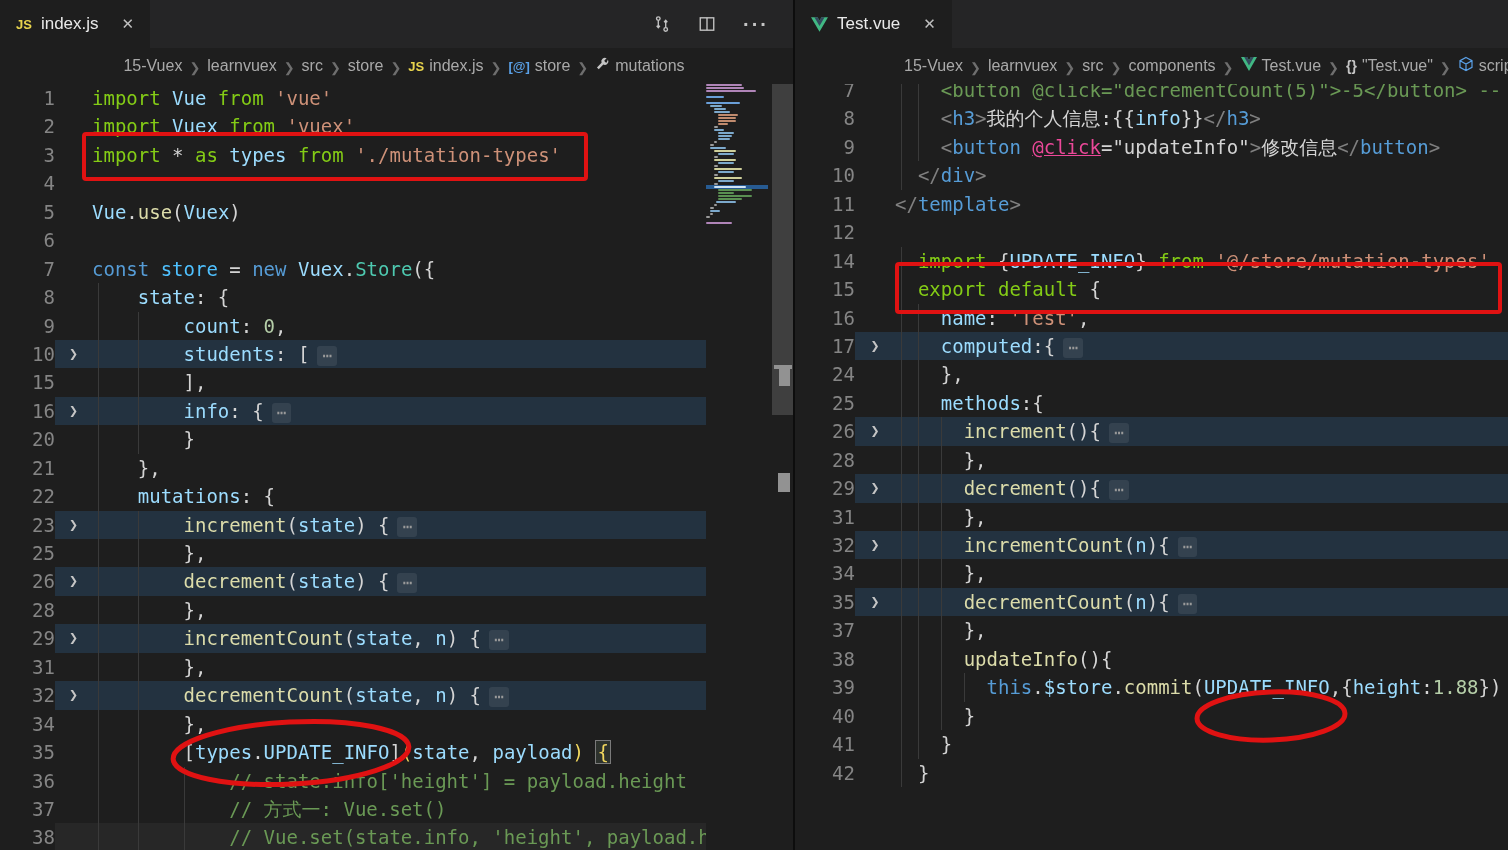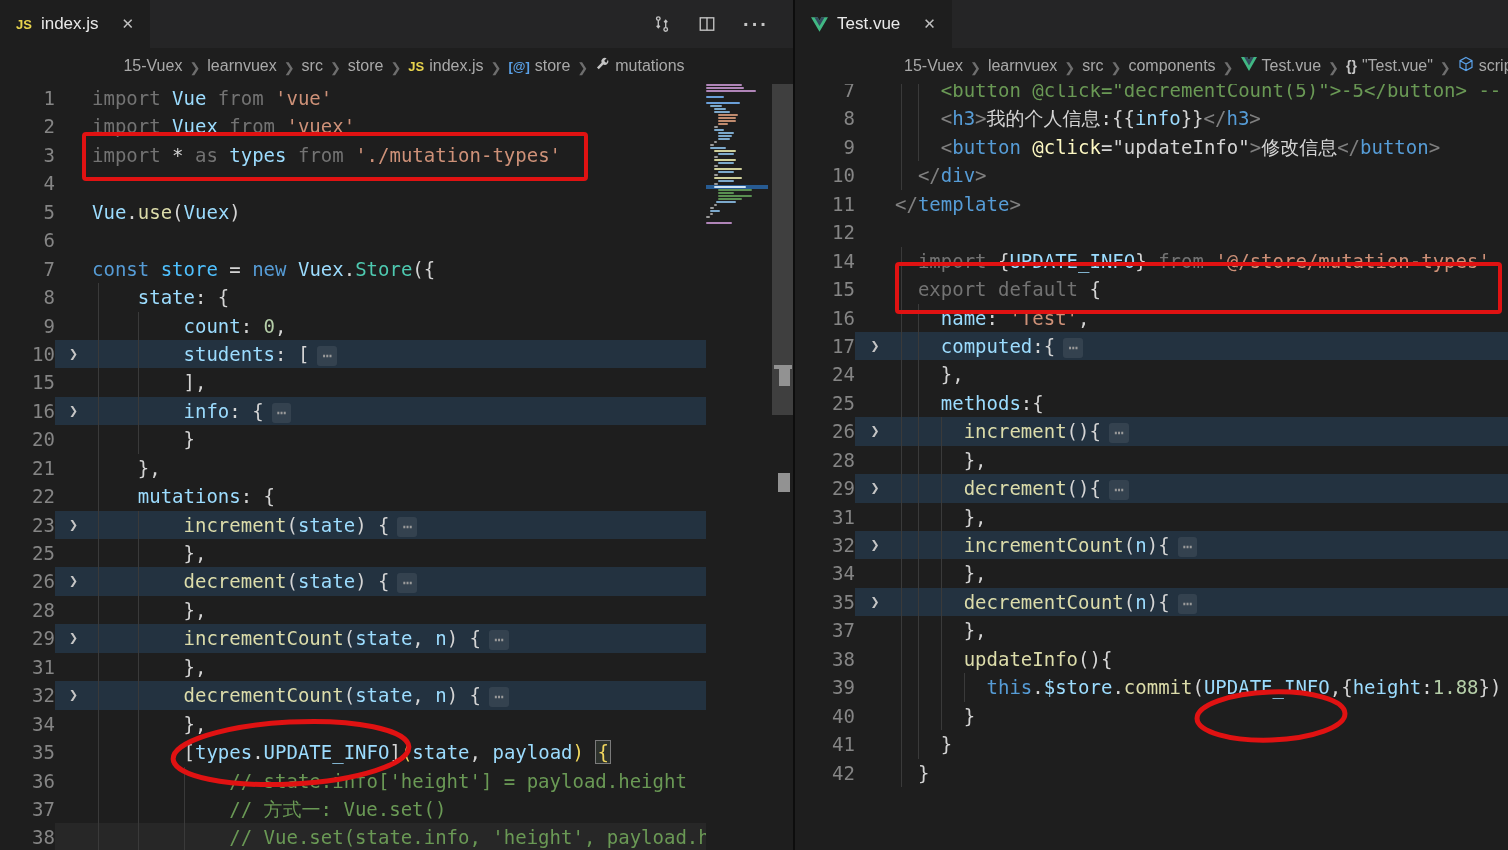--- a/index.html
+++ b/index.html
@@ -34,25 +34,25 @@
   .num{color:#858585;text-align:right;flex:none;}
   #ed0 .num{width:55px;} #ed1 .num{width:60px;}
   .body{flex:1;display:flex;position:relative;overflow:hidden;}
   #ed0 .body{margin-right:87px;}
   .body.hl{background:#233240;} .body.cur{background:#272727;}
   .foldcol{flex:none;text-align:center;color:#c5c5c5;font-size:15px;}
   #ed0 .foldcol{width:37px;} #ed1 .foldcol{width:40px;}
   .code{flex:1;white-space:pre;position:relative;overflow:hidden;color:#d4d4d4;}
   .guide{position:absolute;top:0;bottom:0;width:1px;background:#3a3a3a;}
   .sg{position:relative;z-index:2;}
-  .k{color:#737373;} .b{color:#569CD6;} .v{color:#9CDCFE;} .c{color:#4FC1FF;}
+  .k{color:#84cc16;} .b{color:#569CD6;} .v{color:#9CDCFE;} .c{color:#4FC1FF;}
   .f{color:#DCDCAA;} .t{color:#4EC9B0;} .s{color:#CE9178;} .n{color:#B5CEA8;}
   .m{color:#6A9955;} .p{color:#D4D4D4;} .g{color:#f1d75e;}
   .gm{color:#f1d75e;border:1px solid #7a7a7a;background:rgba(90,110,90,.25);padding:0 1px;}
-  .tg{color:#569CD6;} .tp{color:#808080;} .w{color:#d4d4d4;} .a{color:#fef9c3;}
+  .tg{color:#569CD6;} .tp{color:#808080;} .w{color:#d4d4d4;} .a{color:#ec4899;text-decoration:underline;}
   .fold-badge{display:inline-block;color:#9a9a9a;background:rgba(255,255,255,.08);
     border-radius:3px;padding:0 5px;margin-left:8px;font-size:16px;line-height:20px;}
   
   #minimap{position:absolute;left:706px;top:84px;width:66px;bottom:0;z-index:10;}
   .mm-row{height:2px;margin-bottom:1px;position:relative;}
   .mm-bar{height:2px;border-radius:1px;}
   .mm-hl{position:absolute;left:0;right:4px;top:-1px;bottom:-1px;background:#275b92;}
   #scrollbar{position:absolute;left:772px;top:84px;width:21px;bottom:0;background:#1e1e1e;z-index:11;}
   #sb-thumb{position:absolute;left:0;top:0;width:21px;height:331px;background:#3f3f3f;}
   .sb-mark{position:absolute;background:#929292;}

